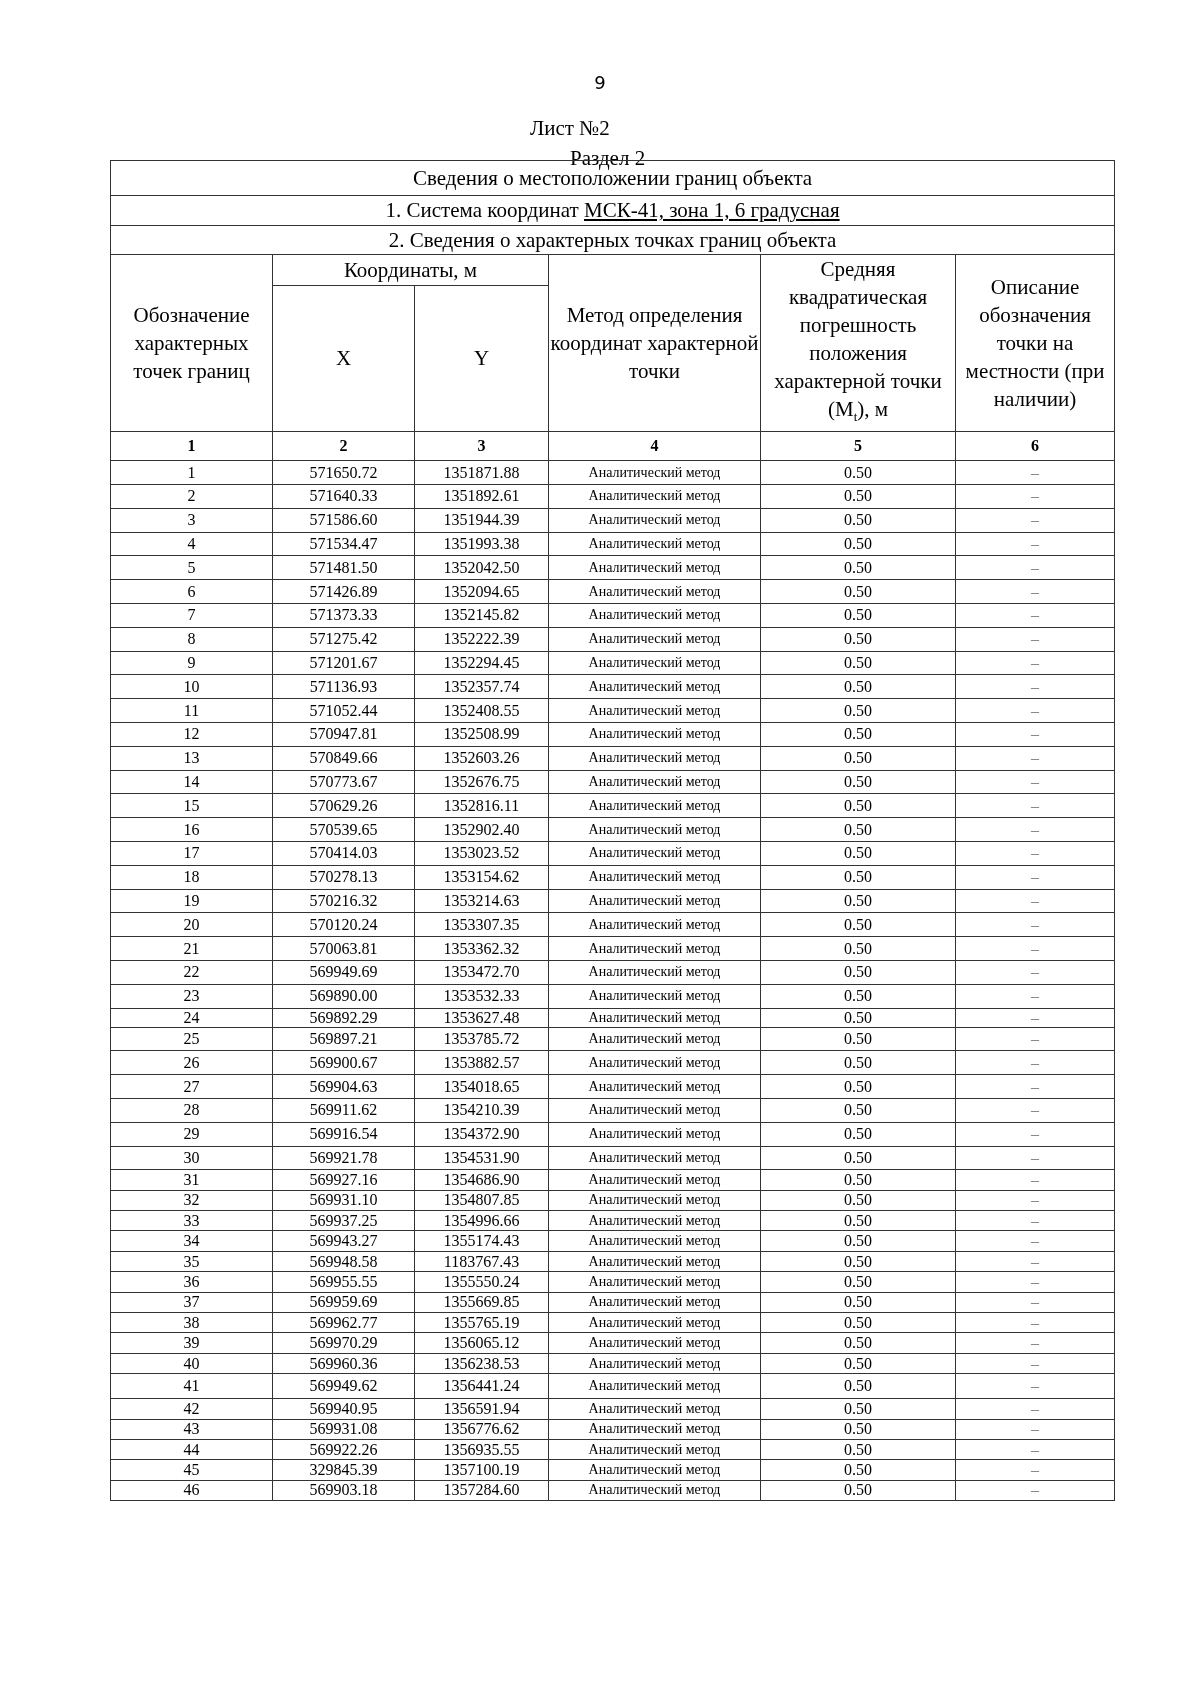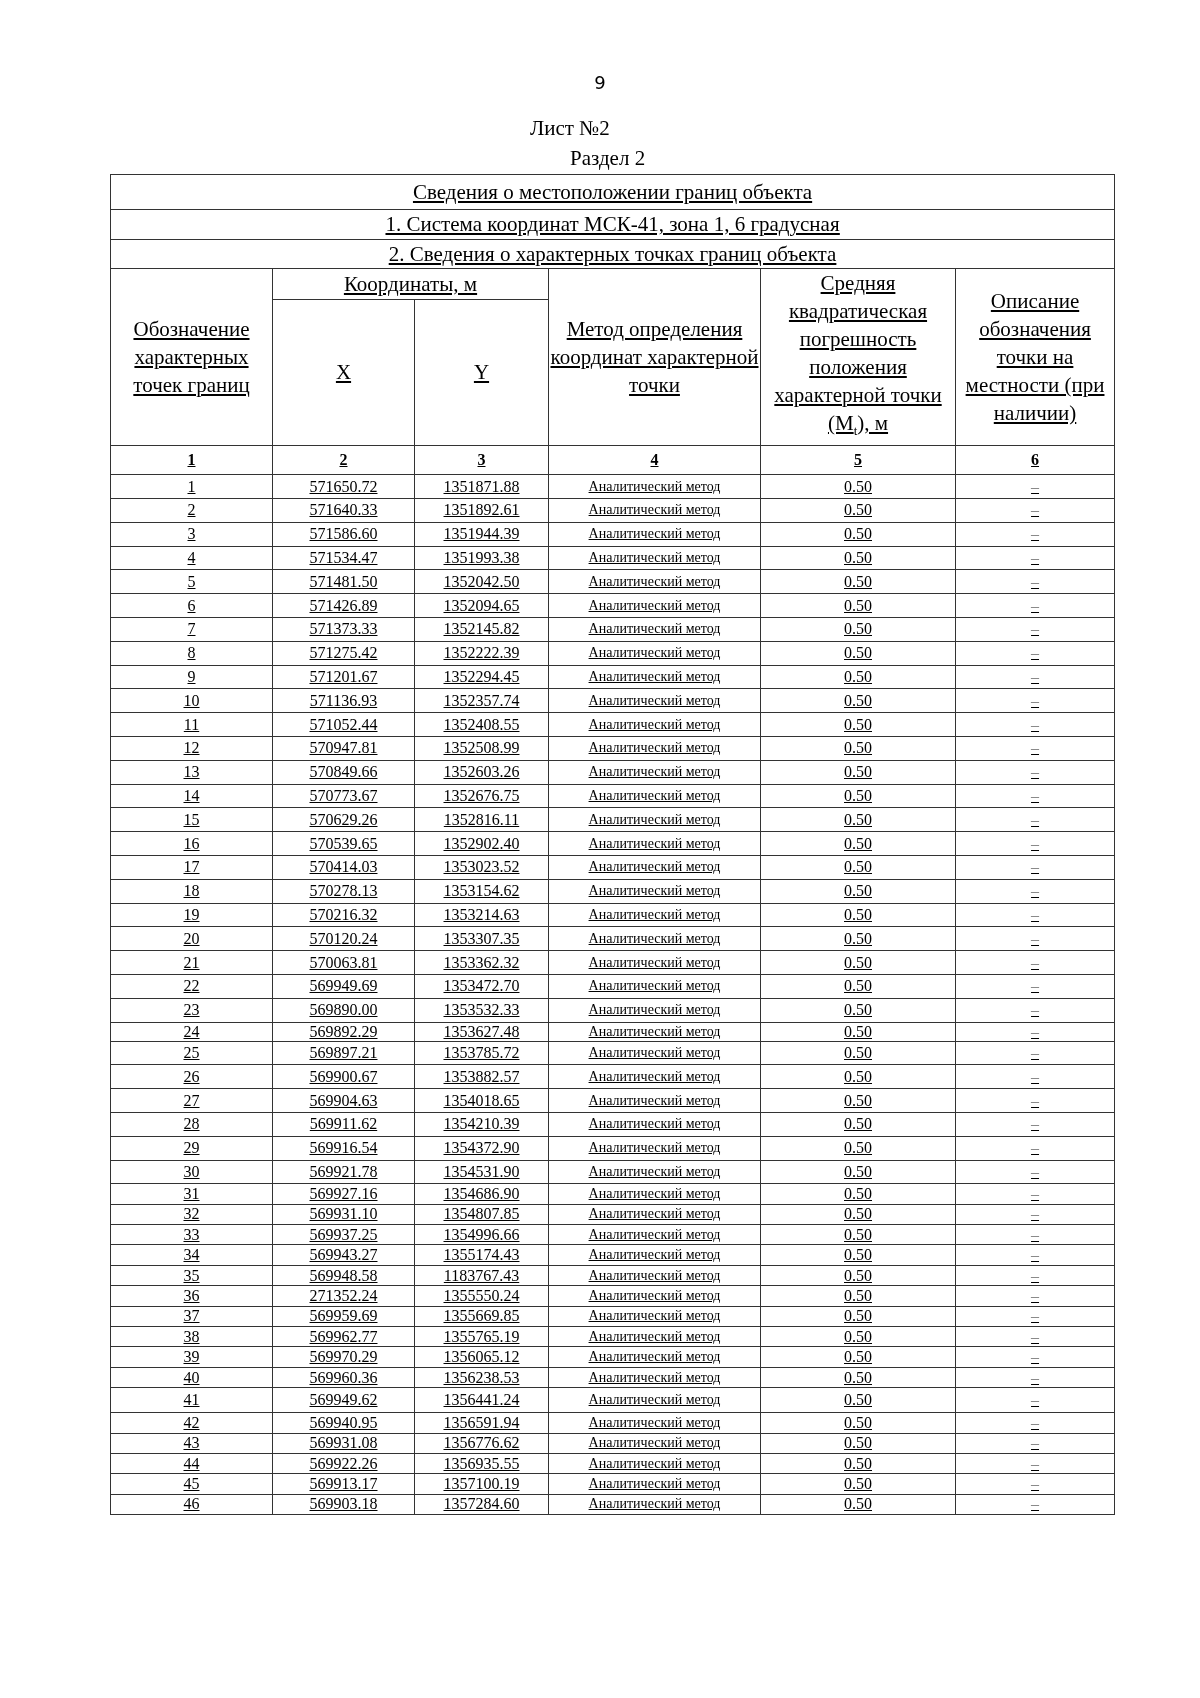--- a/index.html
+++ b/index.html
@@ -1,20 +1,20 @@
 <!DOCTYPE html>
 <html><head>
 <meta charset="utf-8">
 <style>
   html, body { margin: 0; padding: 0; background: #ffffff; }
   body { width: 1200px; height: 1698px; position: relative; font-family: "Liberation Serif", serif; color: #000; }
   .page-number { position: absolute; top: 72px; left: 0; width: 1200px; text-align: center; font-family: "DejaVu Sans", sans-serif; font-size: 18px; }
   .sheet-title { position: absolute; top: 116px; left: 530px; font-size: 21px; }
   .section-title { position: absolute; top: 146px; left: 570px; font-size: 21px; }
-  table.grid { position: absolute; top: 174px; left: 110px; width: 1004px; border-collapse: collapse; table-layout: fixed; text-decoration: underline; }
+  table.grid { position: absolute; top: 160px; left: 110px; width: 1004px; border-collapse: collapse; table-layout: fixed; }
   table.grid td { border: 1.2px solid #333; padding: 0; text-align: center; vertical-align: middle; }
   .h-caption td { font-size: 21px; height: 34px; }
   .h-line td { font-size: 21px; text-align: left; padding-left: 4px; height: 29px; }
   .h-line-2 td { height: 28px; }
   .underline { text-decoration: underline; }
   .hdr { font-size: 21px; line-height: 28px; }
   .hdr-coords { height: 28px; }
   .hdr-x { height: 138px; }
   .num-row td { font-weight: bold; font-size: 16px; height: 28px; }
   .data td { font-size: 16px; line-height: 18px; }
@@ -342,21 +342,21 @@
       <tr class="data" style="height: 20.4px;">
         <td>35</td>
         <td>569948.58</td>
         <td>1183767.43</td>
         <td class="method">Аналитический метод</td>
         <td>0.50</td>
         <td class="dash">–</td>
       </tr>
       <tr class="data" style="height: 20.4px;">
         <td>36</td>
-        <td>271352.24</td>
+        <td>569955.55</td>
         <td>1355550.24</td>
         <td class="method">Аналитический метод</td>
         <td>0.50</td>
         <td class="dash">–</td>
       </tr>
       <tr class="data" style="height: 20.4px;">
         <td>37</td>
         <td>569959.69</td>
         <td>1355669.85</td>
         <td class="method">Аналитический метод</td>
@@ -414,21 +414,21 @@
       <tr class="data" style="height: 20.4px;">
         <td>44</td>
         <td>569922.26</td>
         <td>1356935.55</td>
         <td class="method">Аналитический метод</td>
         <td>0.50</td>
         <td class="dash">–</td>
       </tr>
       <tr class="data" style="height: 20.4px;">
         <td>45</td>
-        <td>569913.17</td>
+        <td>329845.39</td>
         <td>1357100.19</td>
         <td class="method">Аналитический метод</td>
         <td>0.50</td>
         <td class="dash">–</td>
       </tr>
       <tr class="data" style="height: 20.4px;">
         <td>46</td>
         <td>569903.18</td>
         <td>1357284.60</td>
         <td class="method">Аналитический метод</td>

